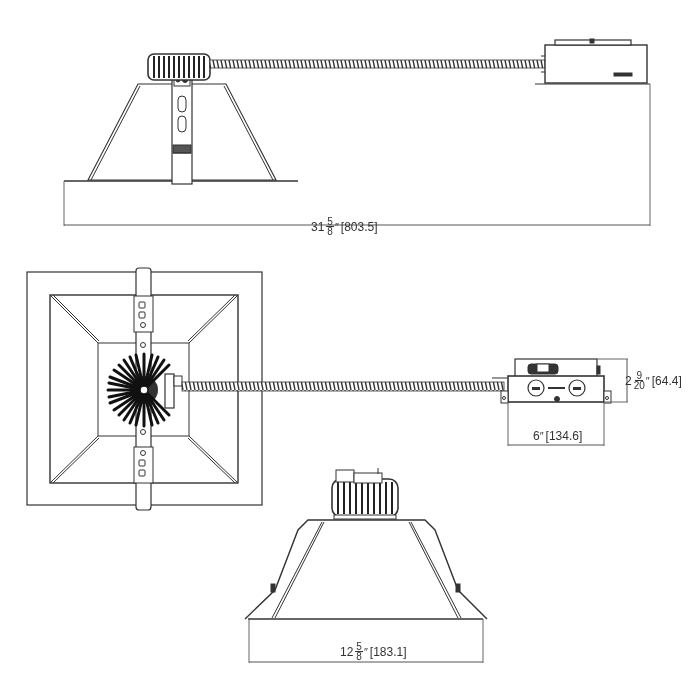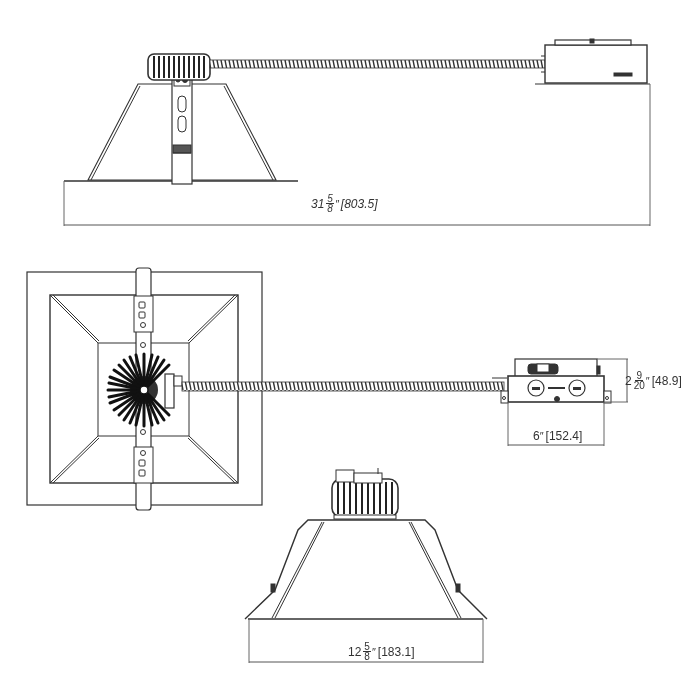--- a/index.html
+++ b/index.html
@@ -207,47 +207,47 @@
             <line x1="392" y1="482" x2="392" y2="514"></line>
       </g>
       <rect x="336" y="470" width="18" height="12" fill="#fff"></rect>
       <rect x="354" y="473" width="28" height="10" fill="#fff"></rect>
       <line x1="378" y1="468" x2="378" y2="474"></line>
       <rect x="334" y="515" width="62" height="4" fill="#fff"></rect>
     </g>
   </g>
 </svg>
 
-<div class="dim-label" style="left:311px; top:194px;font-style:italic;">
+<div class="dim-label" style="left:311px; top:217px;">
   <span>31</span>
   <span class="frac">
     <span class="num">5</span>
     <span>8</span>
   </span>
   <span class="tick">″</span>
   <span class="metric">[803.5]</span>
 </div>
 
 <div class="dim-label" style="left:625px; top:371px;">
   <span>2</span>
   <span class="frac">
     <span class="num">9</span>
     <span>20</span>
   </span>
   <span class="tick">″</span>
-  <span class="metric">[48.9]</span>
+  <span class="metric">[64.4]</span>
 </div>
 
 <div class="dim-label" style="left:533px; top:429px;">
   <span>6</span>
   <span class="tick">″</span>
-  <span class="metric">[152.4]</span>
-</div>
-
-<div class="dim-label" style="left:348px; top:642px;">
+  <span class="metric">[134.6]</span>
+</div>
+
+<div class="dim-label" style="left:340px; top:642px;">
   <span>12</span>
   <span class="frac">
     <span class="num">5</span>
     <span>8</span>
   </span>
   <span class="tick">″</span>
   <span class="metric">[183.1]</span>
 </div>
 </div>
 

